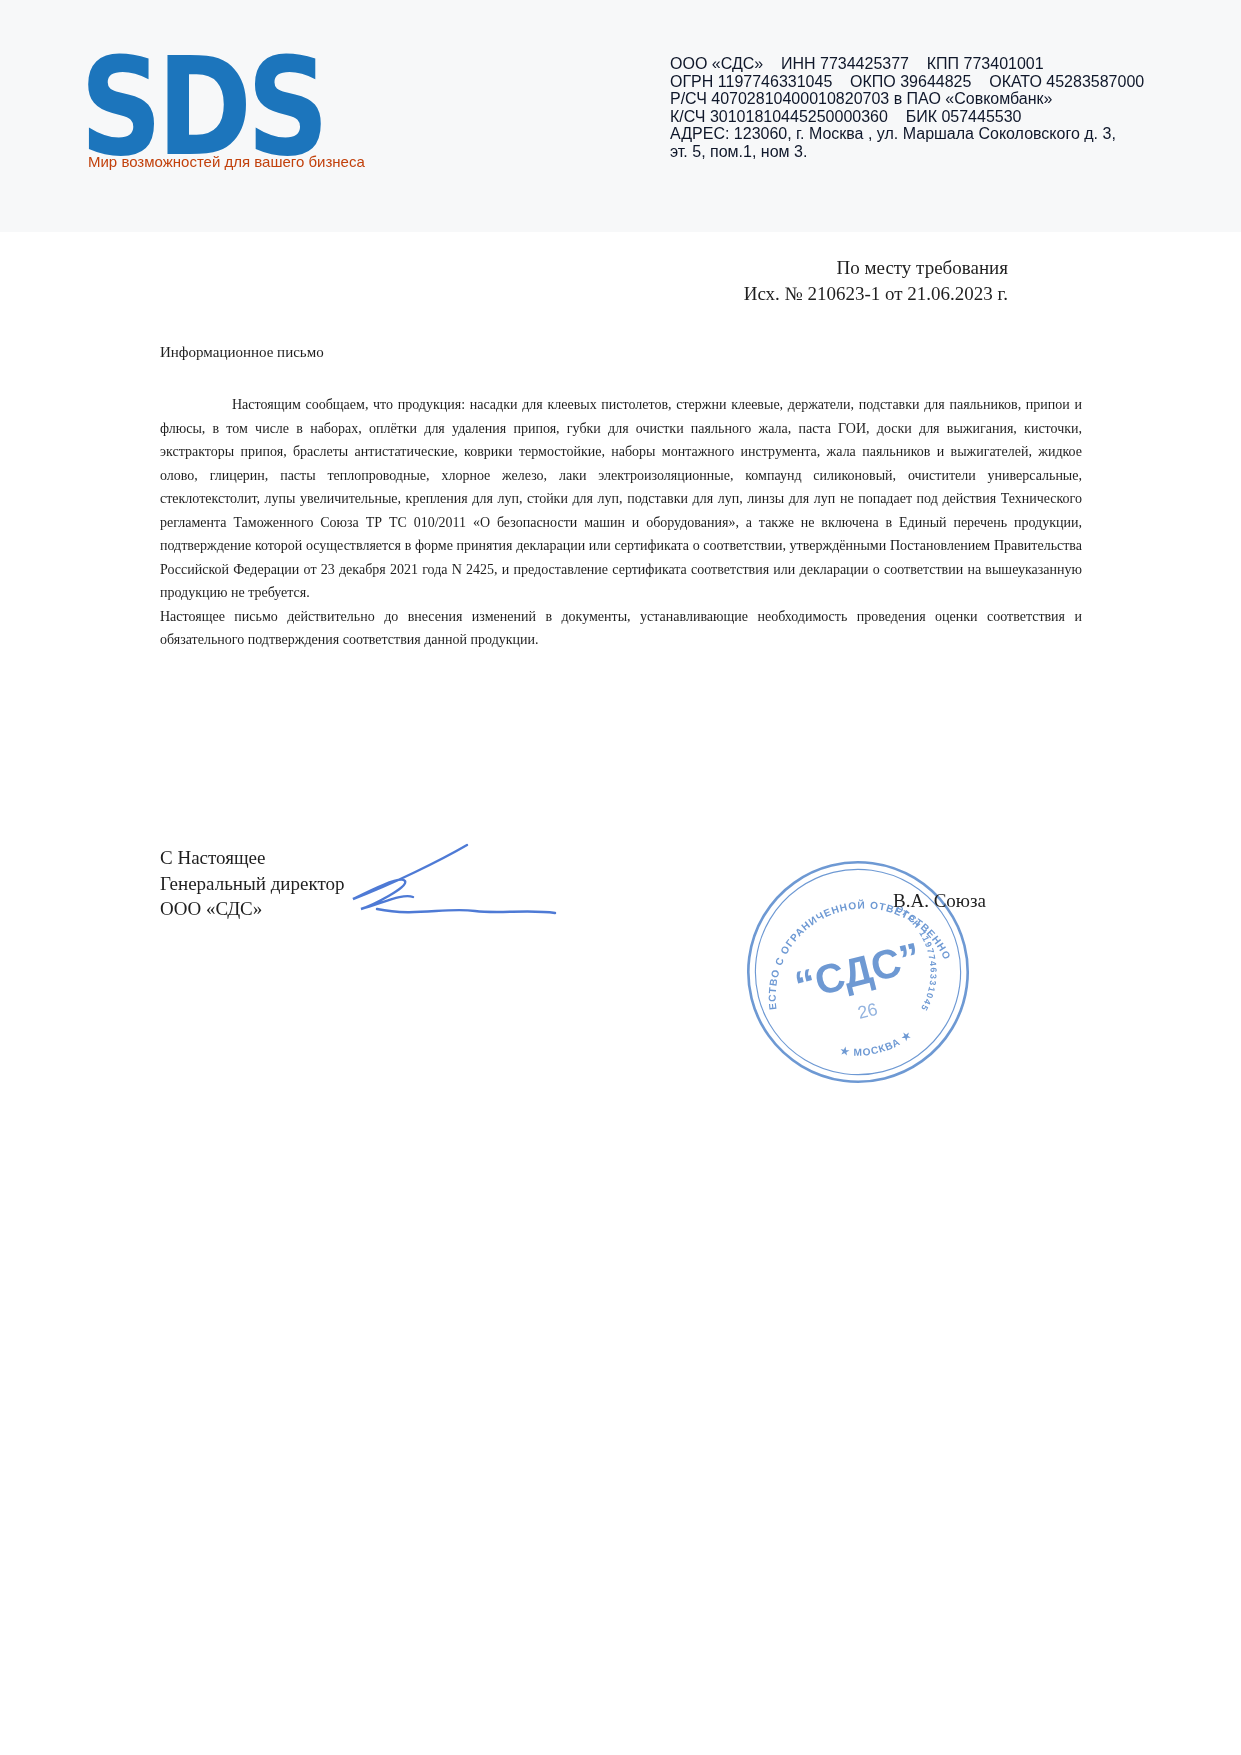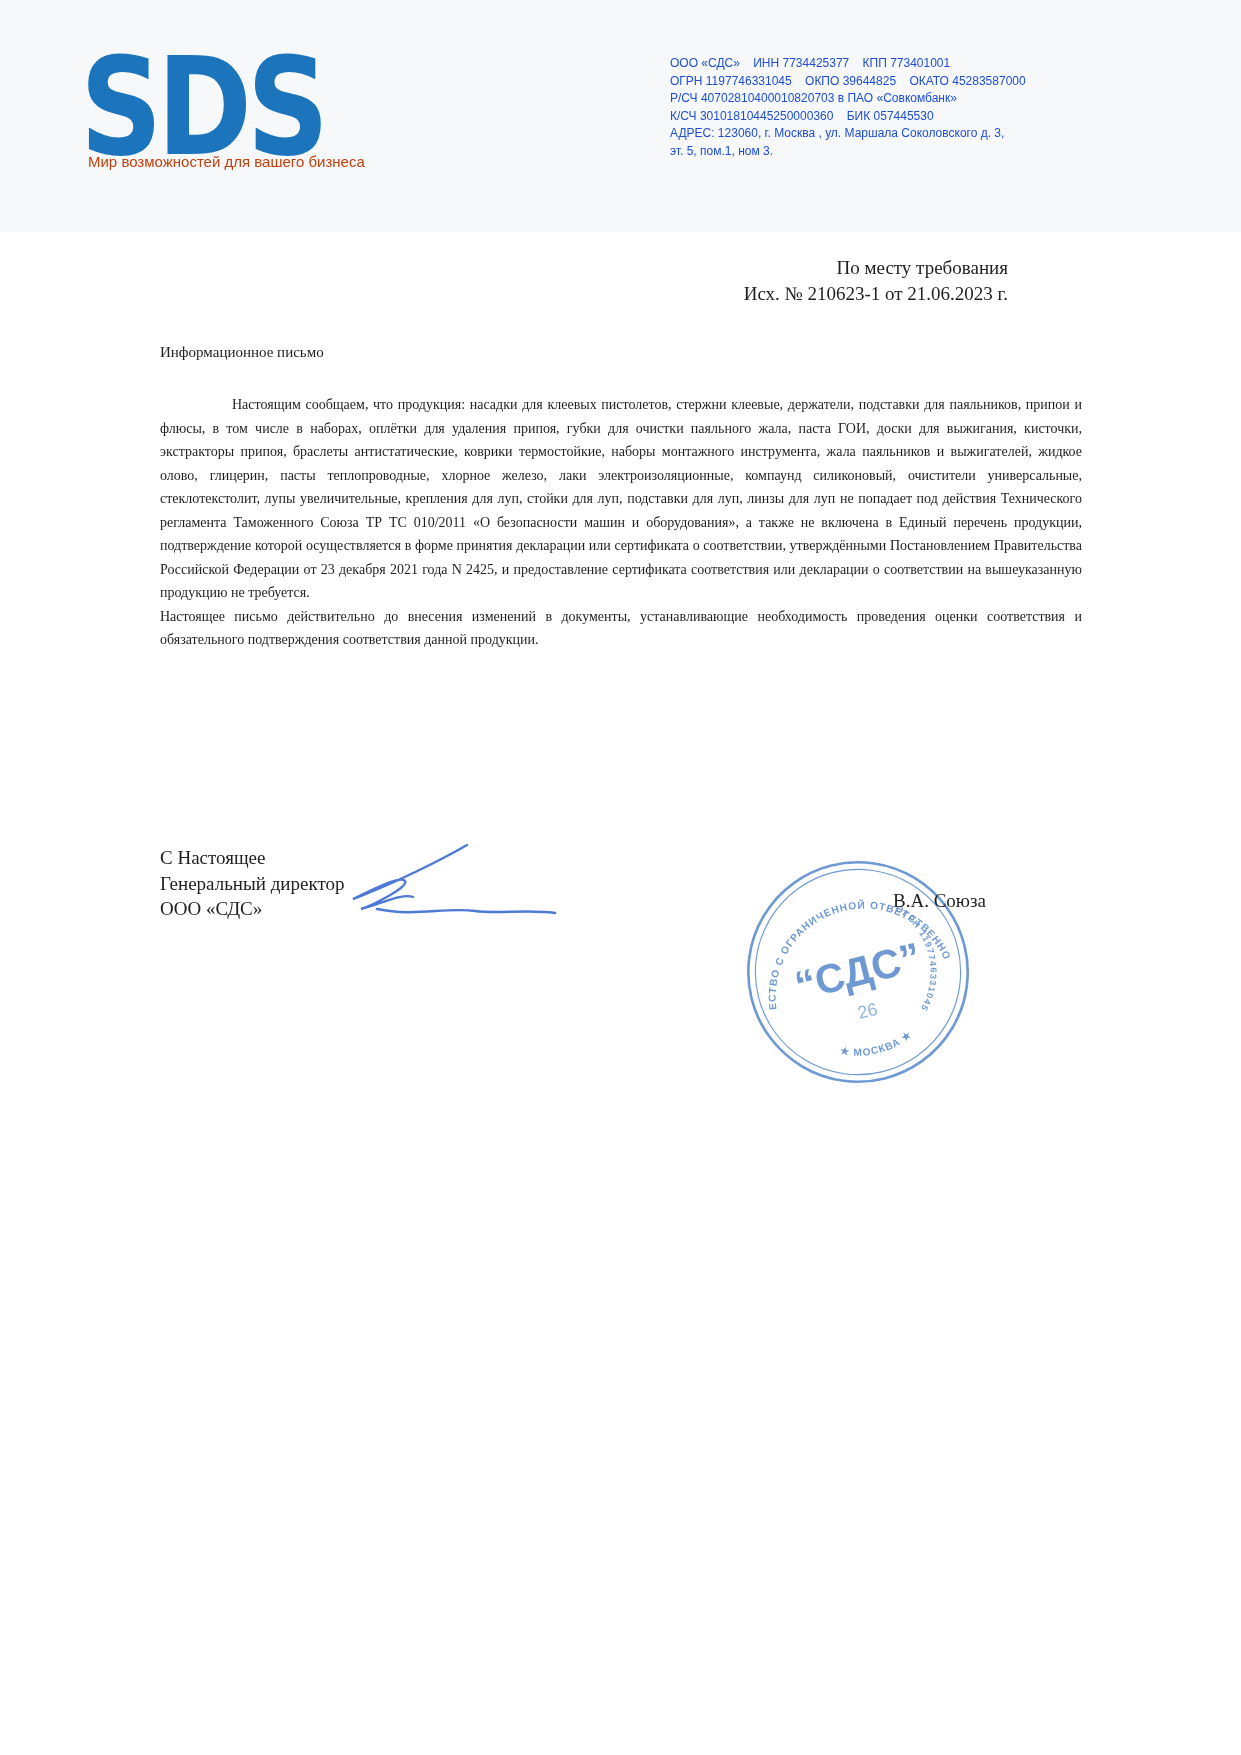--- a/index.html
+++ b/index.html
@@ -19,22 +19,22 @@
     font-family:"DejaVu Sans", sans-serif; font-weight:bold;
     font-size:130px; line-height:1; letter-spacing:-6px; color:#1c75bc;
     transform:scale(0.88,1.04); transform-origin:left top;
   }
   .tagline {
     position:absolute; left:88px; top:153px;
     font-family:"Liberation Sans", sans-serif; font-size:15px; color:#c2410c;
   }
   .company-info {
     position:absolute; left:670px; top:55px;
-    font-family:"Liberation Sans", sans-serif; font-size:12px;
-    line-height:17.5px; color:#1d4ed8; font-weight:500;
+    font-family:"Liberation Sans", sans-serif; font-size:16px;
+    line-height:17.5px; color:#0f172a; font-weight:500;
   }
   .company-line { white-space:pre; }
   
   .addressee {
     position:absolute; left:640px; top:255px; width:368px;
     text-align:right; font-size:19px; line-height:26px;
   }
   
   .letter-title {
     position:absolute; left:160px; top:344px; width:922px;

